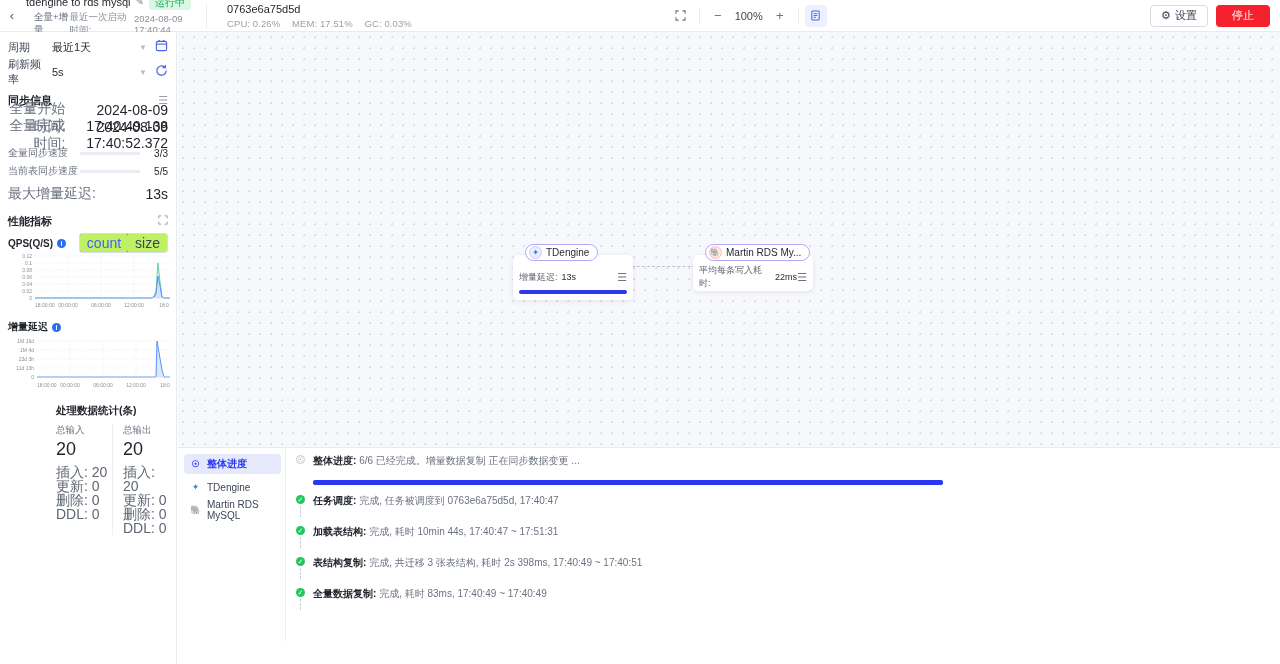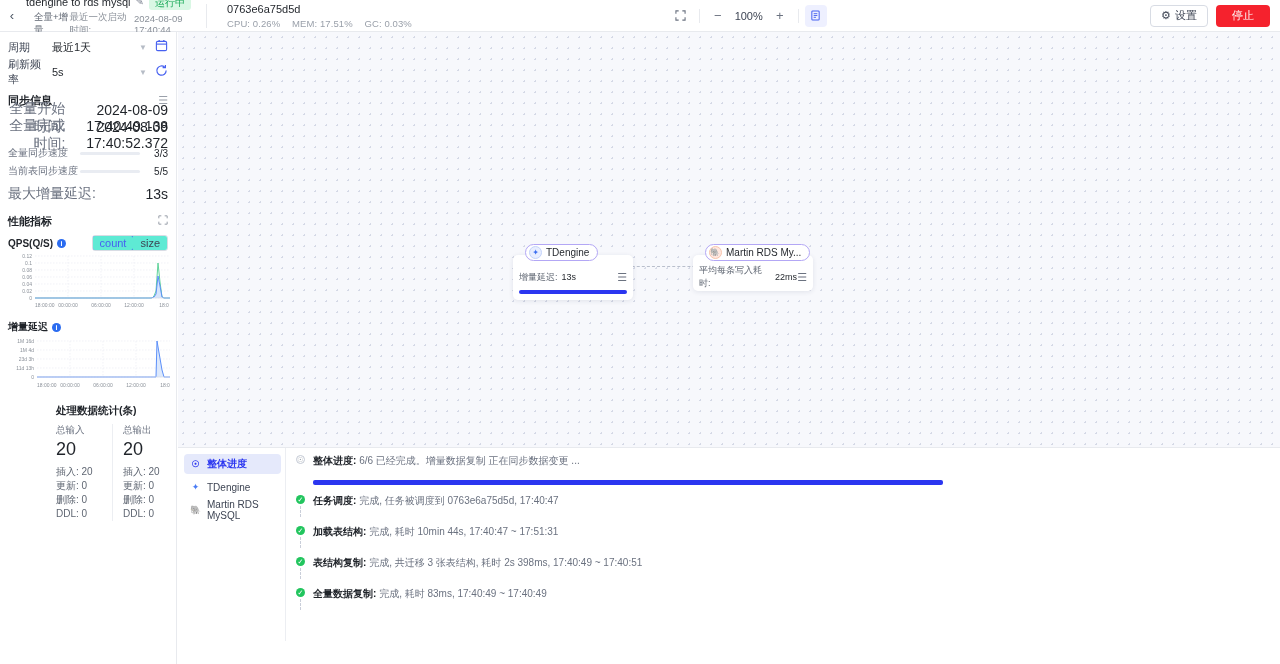--- a/index.html
+++ b/index.html
@@ -101,32 +101,32 @@
   }
   .expand-icon { color:#9aa0aa; font-size:11px; cursor:pointer; }
   .chart-head { display:flex; align-items:center; padding:0 8px; margin-top:6px; height:16px; }
   .chart-name { font-size:10px; font-weight:bold; color:#1f2329; }
   .info-dot {
     width:9px; height:9px; border-radius:50%; background:#2b6cf0; color:#fff;
     font-size:7px; display:inline-flex; align-items:center; justify-content:center;
     margin-left:4px; cursor:pointer; font-weight:bold;
   }
   .seg { margin-left:auto; display:flex; border-radius:3px; overflow:hidden; border:1px solid #d8dce4;}
-  .seg div { font-size:11px; padding:1px 7px; cursor:pointer; background:#5eead4; color:#3d4453;}
+  .seg div { font-size:14px; padding:1px 7px; cursor:pointer; background:#bef264; color:#3d4453;}
   .seg div.on { color:#4761f0; border:1px solid #4761f0; margin:-1px; border-radius:3px; }
 
   .chartbox { padding:2px 6px 0 4px; }
   .sec-stats { padding:0 8px; margin-top:8px;margin-left:48px; }
   .stats-title { font-size:10.5px; font-weight:bold; color:#1f2329; }
   .stats-cols { display:flex; margin-top:6px; }
   .stats-col { width:50%; }
   .stats-col.right { border-left:1px solid #eceef2; padding-left:10px; }
   .stats-label { font-size:9.5px; color:#6b7280; }
   .stats-big { font-size:18px; color:#1f2329; margin:2px 0 5px 0; font-weight:400; }
-  .stats-row { font-size:10px; color:#5f6672; line-height:14px; }
+  .stats-row { font-size:14px; color:#5f6672; line-height:14px; }
 
   .debug { padding:0 8px; margin-top:6px; }
   .debug-title { font-size:10.5px; font-weight:bold; color:#1f2329; }
   .debug-row { display:flex; font-size:9.5px; color:#6b7280; margin-top:5px; }
   .debug-row .v { margin-left:auto; color:#1f2329; }
 
   
   .canvas {
     position:absolute; left:178px; top:32px; width:1102px; height:415px;
     background-color:#f7f8fc;

